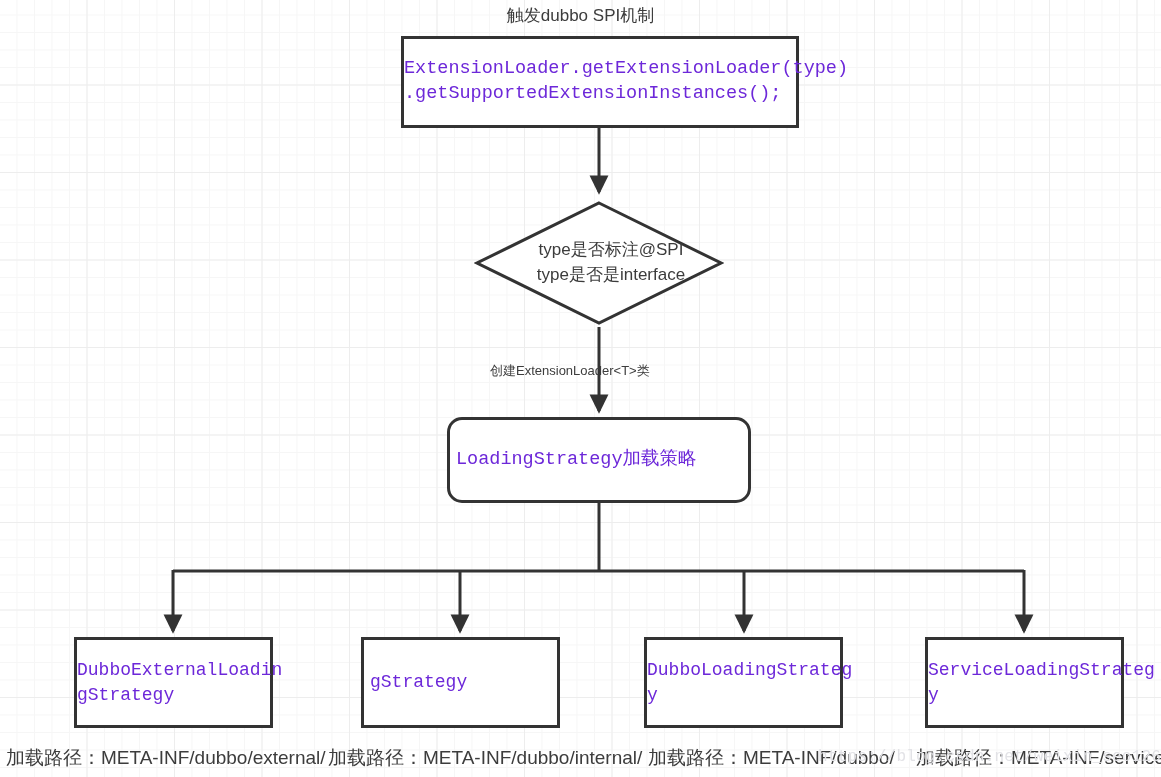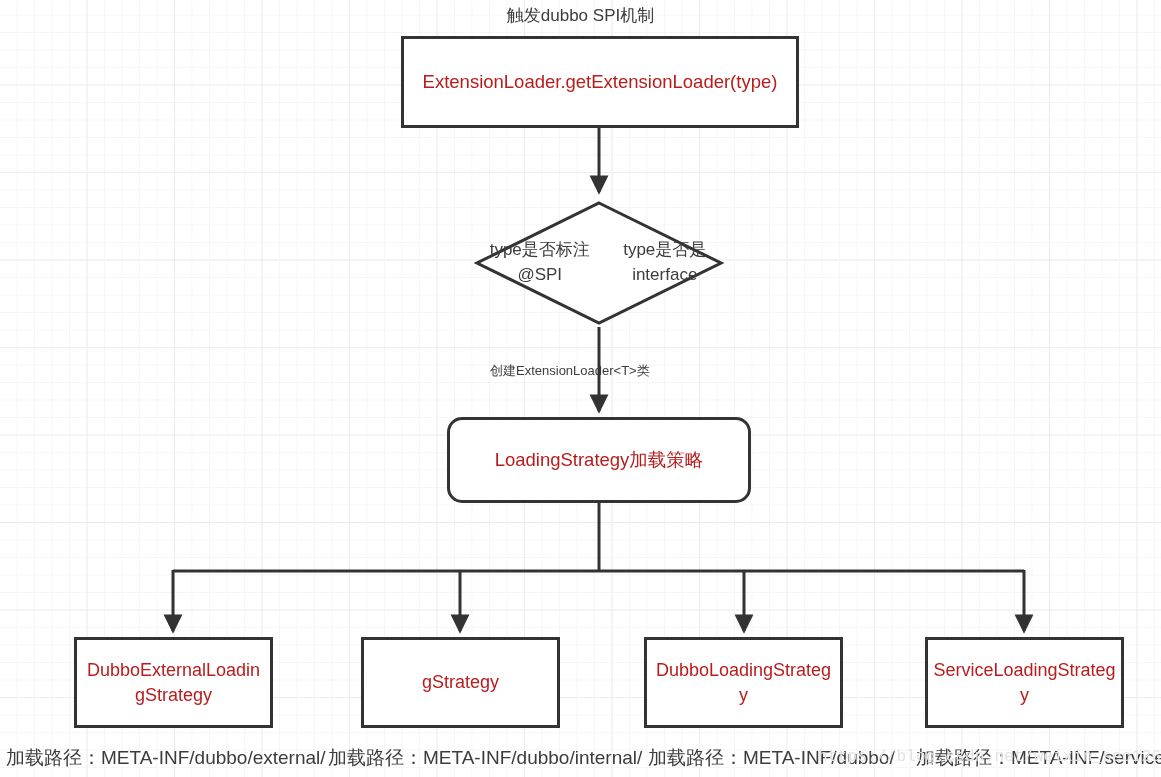--- a/index.html
+++ b/index.html
@@ -34,23 +34,24 @@
     pointer-events: none;
   }
   .node {
     position: absolute;
     box-sizing: border-box;
     background: #ffffff;
     border: 3px solid #333333;
     display: flex;
     align-items: center;
     justify-content: center;
-    text-align: center;
-    color: #b91c1c;
+    text-align: left;
+    color: #6d28d9;
     line-height: 1.35;
+    font-family: Liberation Mono, monospace;
   }
   .node.rounded { border-radius: 15px; }
   .node .txt { width: 100%; padding: 0 6px; }
 
   #node-entry  { left: 401px; top: 36px;  width: 398px; height: 92px;  font-size: 18.5px; }
   #node-loading{ left: 447px; top: 417px; width: 304px; height: 86px;  font-size: 18.5px; }
 
   .leaf { width: 199px; height: 91px; font-size: 18px; }
   #node-leaf-0 { left: 74px;  top: 637px; }
   #node-leaf-1 { left: 361px; top: 637px; }
@@ -58,23 +59,24 @@
   #node-leaf-3 { left: 925px; top: 637px; }
 
   .diamond-wrap {
     position: absolute;
     left: 474px; top: 200px;
     width: 250px; height: 126px;
   }
   .diamond-wrap svg { position: absolute; left: 0; top: 0; }
   .diamond-label {
     position: absolute;
-    left: 4px; top: 0;
+    left: 12px; top: 0;
     width: 250px; height: 126px;
     display: flex;
+    flex-direction: column;
     align-items: center;
     justify-content: center;
     font-size: 17px;
     color: #3c3c3c;
     line-height: 1.45;
     text-align: center;
   }
 
   .edge-label {
     position: absolute;
@@ -139,20 +141,21 @@
 
     <line x1="173" y1="570" x2="173" y2="631" stroke="#333333" stroke-width="3" marker-end="url(#arrow)"></line>
     <line x1="460" y1="570" x2="460" y2="631" stroke="#333333" stroke-width="3" marker-end="url(#arrow)"></line>
     <line x1="744" y1="570" x2="744" y2="631" stroke="#333333" stroke-width="3" marker-end="url(#arrow)"></line>
     <line x1="1024" y1="570" x2="1024" y2="631" stroke="#333333" stroke-width="3" marker-end="url(#arrow)"></line>
   </svg>
 
   <div class="node" id="node-entry">
     <div class="txt">
       <div>ExtensionLoader.getExtensionLoader(type)</div>
+      <div>.getSupportedExtensionInstances();</div>
     </div>
   </div>
 
   <div class="diamond-wrap">
     <svg width="250" height="126" viewBox="0 0 250 126" xmlns="http://www.w3.org/2000/svg">
       <polygon points="125,3 247,63 125,123 3,63" fill="#ffffff" stroke="#333333" stroke-width="3" stroke-linejoin="miter"></polygon>
     </svg>
     <div class="diamond-label">
       <div>type是否标注@SPI</div>
       <div>type是否是interface</div>

